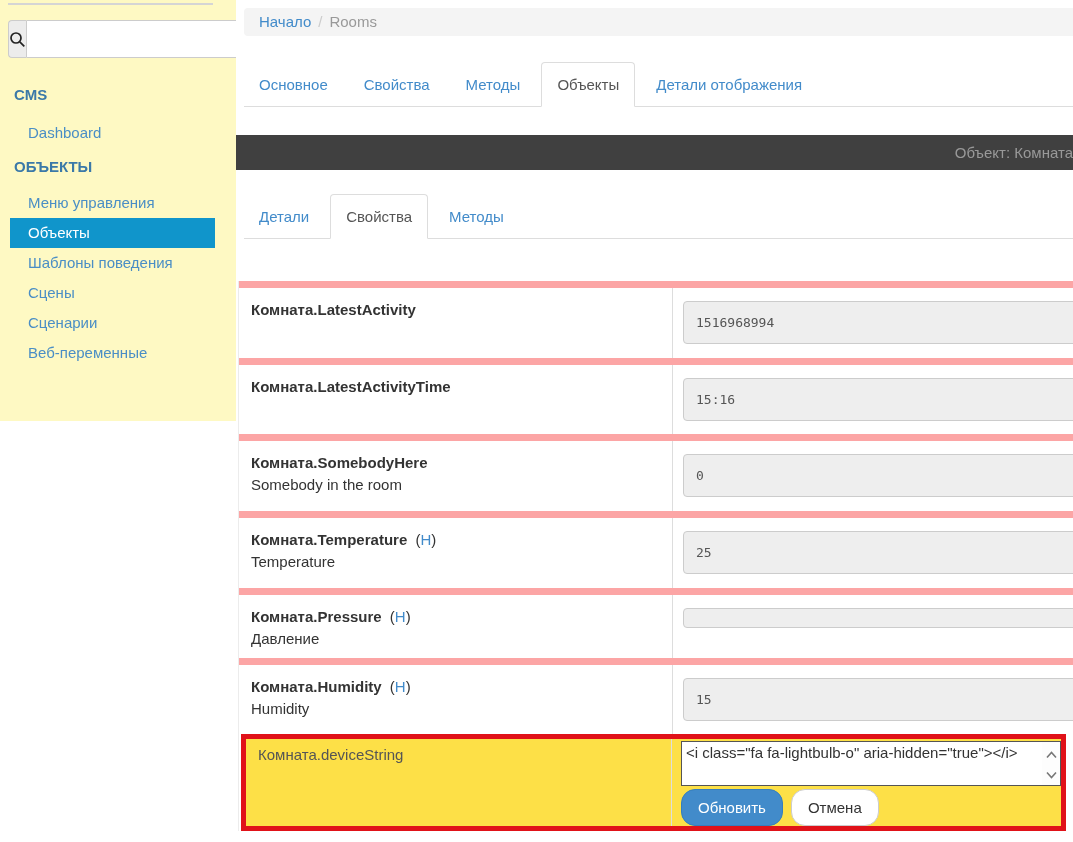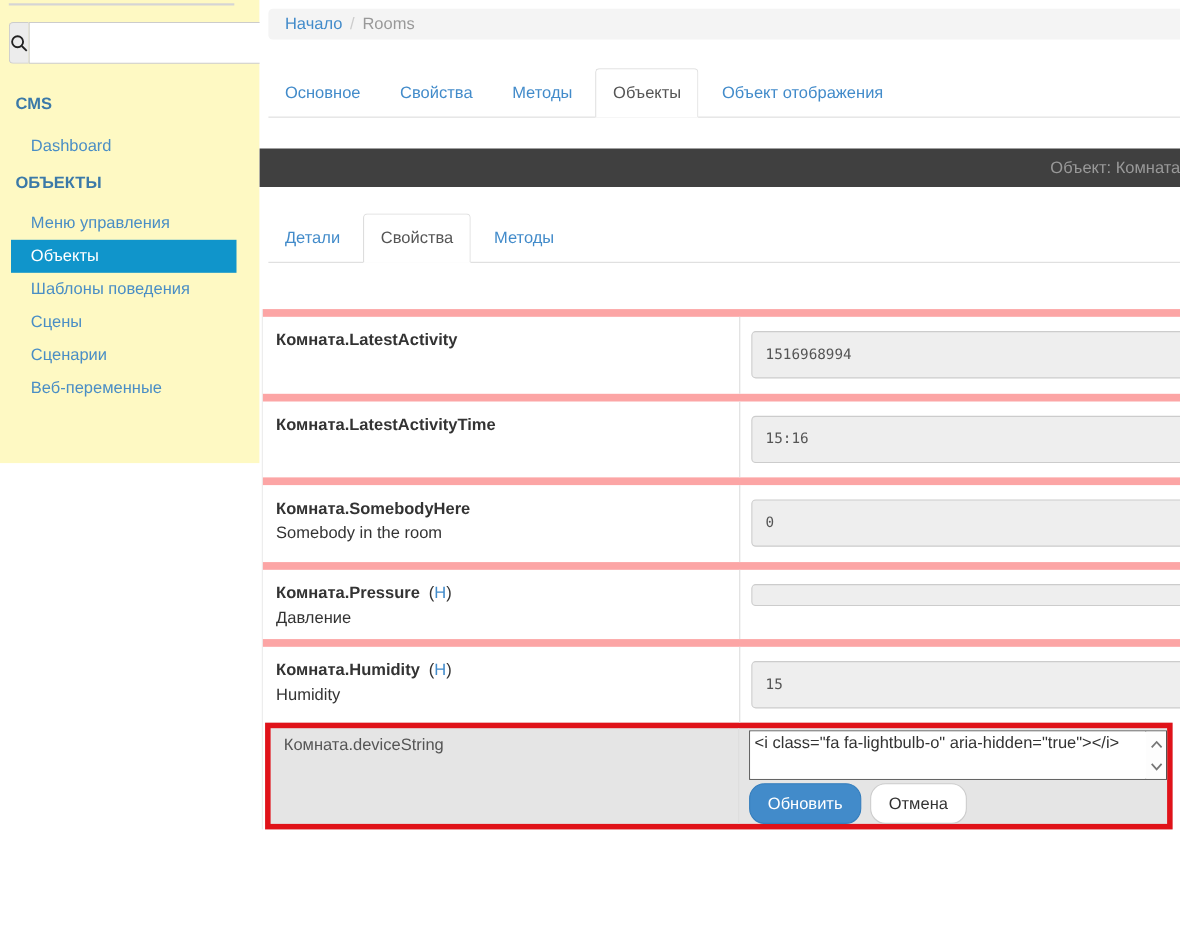--- a/index.html
+++ b/index.html
@@ -49,21 +49,21 @@
   .hwrap { font-weight:normal; margin-left:4px; color:#333; }
   .hwrap a { color:#428bca; text-decoration:none; cursor:pointer; }
   .pdesc { color:#333; margin-top:5px; }
   .cell-value { flex:1; padding:13px 0 0 10px; overflow:hidden; }
   .value-input { width:110%; height:43px; background:#eee; border:1px solid #ccc; border-radius:4px;
                  padding:0 12px; font-family:"DejaVu Sans Mono", monospace; font-size:13px; color:#555;
                  outline:none; }
   .value-input.thin { height:20px; }
 
   
-  .device-row { display:flex; height:97px; border:5px solid #e01219; margin:0 7px 0 2px; background:#e5e5e5; }
+  .device-row { display:flex; height:97px; border:5px solid #e01219; margin:0 7px 0 2px; background:#fde047; }
   .cell-label.dev { width:429px; padding-top:7px; border-right:1px solid #ddd; }
   .dev-name { color:#555; font-weight:normal; }
   .cell-value.dev { padding:2px 0 0 9px; overflow:visible; }
   .ta-wrap { width:380px; height:45px; border:1px solid #555; background:#fff; position:relative; }
   .device-textarea { width:calc(100% - 19px); height:100%; border:none; resize:none; outline:none;
                      font-family:"Liberation Sans", sans-serif; font-size:15px; line-height:19px;
                      color:#333; padding:1px 4px; overflow:hidden; background:#fff; }
   .ta-scrollbar { position:absolute; right:0; top:0; width:18px; height:100%; background:#fdfdfd;
                   display:flex; flex-direction:column; align-items:center; justify-content:space-between;
                   padding:3px 0; cursor:pointer; }
@@ -109,21 +109,21 @@
 
     <div class="breadcrumb">
       <a>Начало</a><span class="crumb-sep">/</span><span class="crumb-cur">Rooms</span>
     </div>
 
     <div class="tabs">
       <a class="tab">Основное</a>
       <a class="tab">Свойства</a>
       <a class="tab">Методы</a>
       <a class="tab active">Объекты</a>
-      <a class="tab">Объект отображения</a>
+      <a class="tab">Детали отображения</a>
     </div>
 
     <div class="object-header">Объект: Комната</div>
 
     <div class="subtabs">
       <a class="tab">Детали</a>
       <a class="tab active">Свойства</a>
       <a class="tab">Методы</a>
     </div>
 
@@ -150,20 +150,30 @@
       <div class="prow h77">
         <div class="cell-label">
           <span class="pname">Комната.SomebodyHere</span>
           <div class="pdesc">Somebody in the room</div>
         </div>
         <div class="cell-value">
           <input class="value-input" value="0" style="">
         </div>
       </div>
 
+      <div class="prow h77">
+        <div class="cell-label">
+          <span class="pname">Комната.Temperature</span>
+          <span class="hwrap"><span>(</span><a>H</a><span>)</span></span>
+          <div class="pdesc">Temperature</div>
+        </div>
+        <div class="cell-value">
+          <input class="value-input" value="25" style="">
+        </div>
+      </div>
 
       <div class="prow h70">
         <div class="cell-label">
           <span class="pname">Комната.Pressure</span>
           <span class="hwrap"><span>(</span><a>H</a><span>)</span></span>
           <div class="pdesc">Давление</div>
         </div>
         <div class="cell-value">
           <input class="value-input thin" value="" style="">
         </div>

